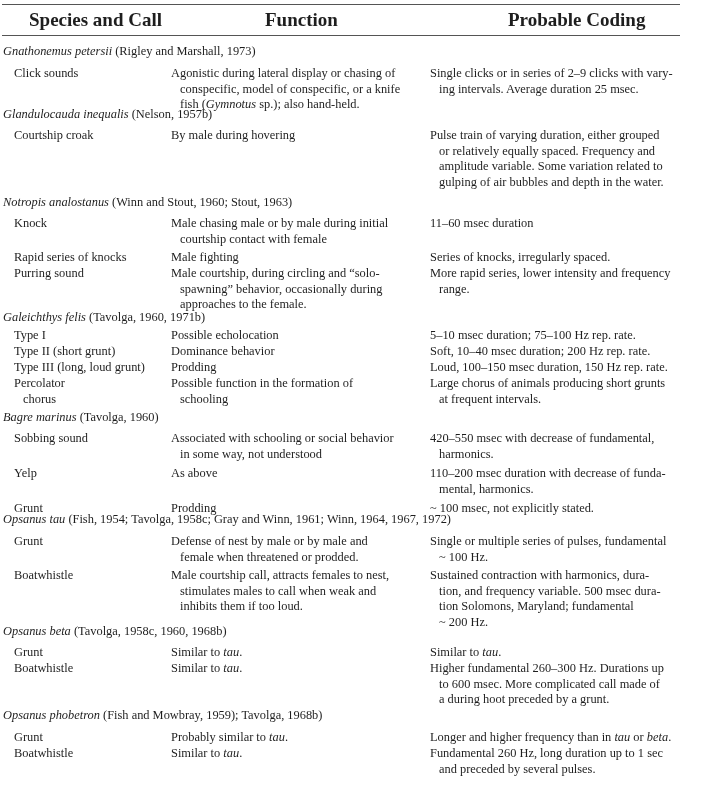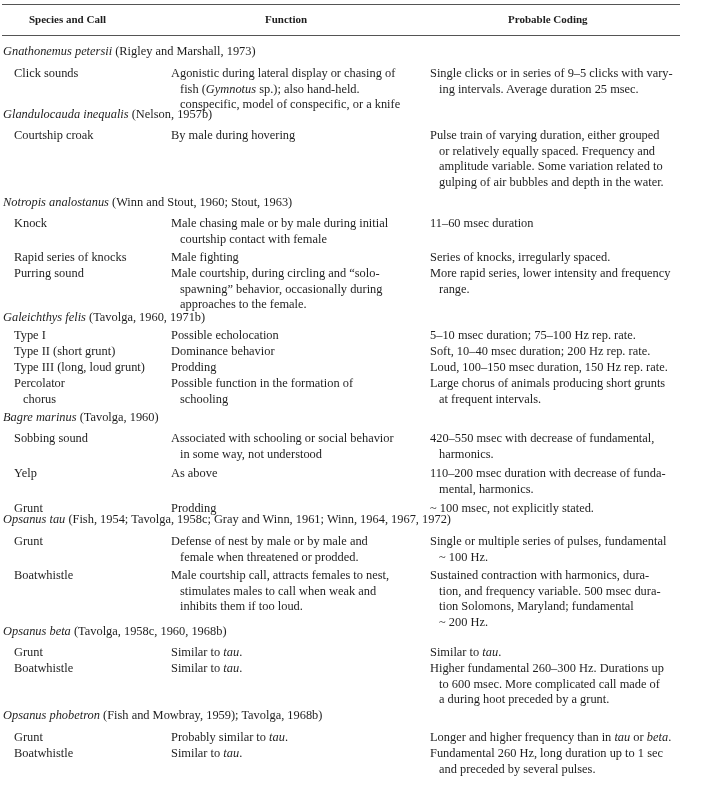--- a/index.html
+++ b/index.html
@@ -2,21 +2,21 @@
 <html><head>
 <meta charset="utf-8">
 <style>
   html, body { margin: 0; padding: 0; background: #ffffff; }
   body {
     width: 709px; height: 788px; position: relative; overflow: hidden;
     font-family: "Liberation Serif", "DejaVu Serif", serif;
     color: #1e1e1e; font-size: 12.4px; line-height: 15.6px;
   }
   .rule { position: absolute; left: 2px; width: 678px; height: 0; border-top: 1.4px solid #555; }
-  .hdr { position: absolute; top: 12px; font-weight: bold; font-size: 11px; }
+  .hdr { position: absolute; top: 12px; font-weight: bold; font-size: 19px; }
   .species { position: absolute; left: 3px; white-space: nowrap; }
   .species i { font-style: italic; font-family: Liberation Serif, serif; }
   .row { position: absolute; left: 0; width: 709px; }
   .c1 { position: absolute; left: 14px; width: 150px; }
   .c2 { position: absolute; left: 171px; width: 255px; }
   .c3 { position: absolute; left: 430px; width: 260px; }
   .cell { white-space: nowrap; }
   .cell .cont { padding-left: 9px; }
 </style>
 </head>
@@ -29,25 +29,25 @@
 <div class="rule" style="top:35px"></div>
 
 <div id="table-body">
     <div class="species" style="top: 44px;"><i>Gnathonemus petersii</i><span> (Rigley and Marshall, 1973)</span></div>
     <div class="row" style="top: 66px;">
       <div class="cell c1">
         <div>Click sounds</div>
       </div>
       <div class="cell c2">
         <div>Agonistic during lateral display or chasing of</div>
+        <div class="cont">conspecific, model of conspecific, or a knife</div>
         <div class="cont">fish (<i>Gymnotus</i> sp.); also hand-held.</div>
-        <div class="cont">conspecific, model of conspecific, or a knife</div>
-      </div>
-      <div class="cell c3">
-        <div>Single clicks or in series of 9–5 clicks with vary-</div>
+      </div>
+      <div class="cell c3">
+        <div>Single clicks or in series of 2–9 clicks with vary-</div>
         <div class="cont">ing intervals. Average duration 25 msec.</div>
       </div>
     </div>
     <div class="species" style="top: 107px;"><i>Glandulocauda inequalis</i><span> (Nelson, 1957b)</span></div>
     <div class="row" style="top: 128px;">
       <div class="cell c1">
         <div>Courtship croak</div>
       </div>
       <div class="cell c2">
         <div>By male during hovering</div>

